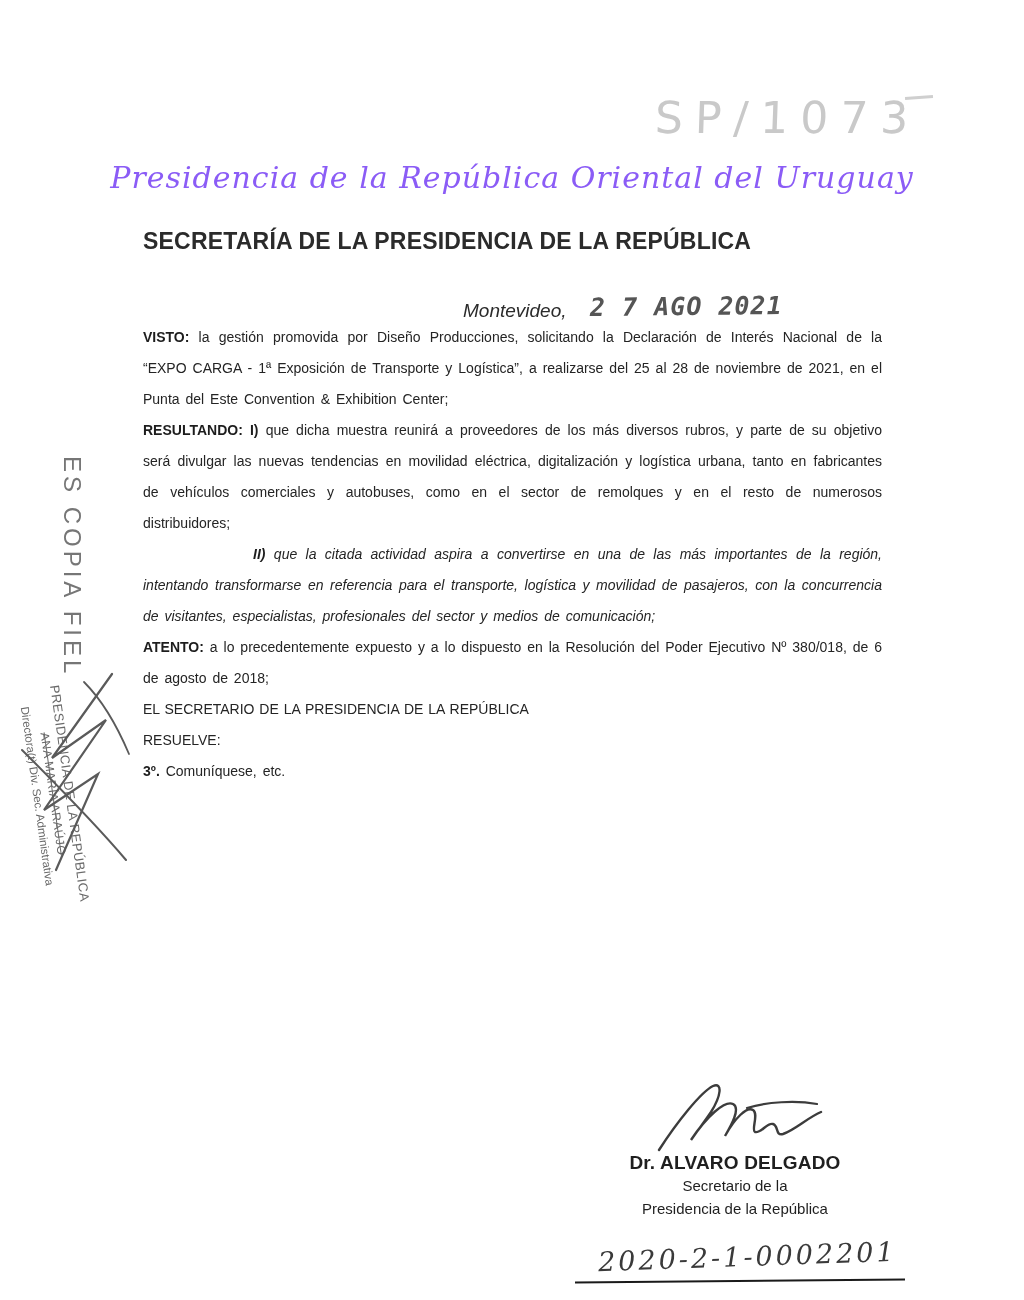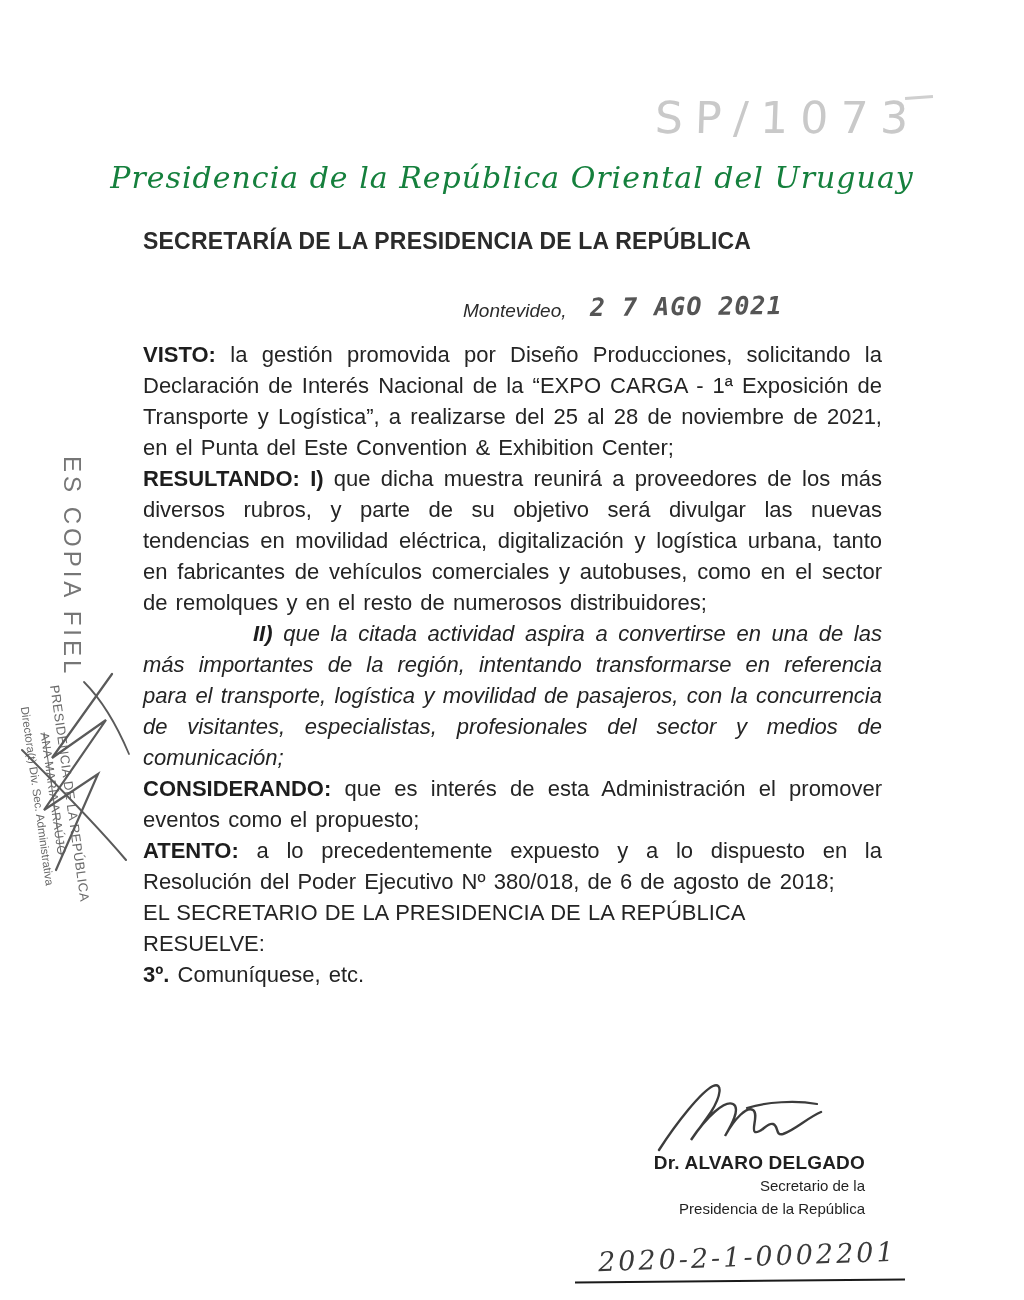--- a/index.html
+++ b/index.html
@@ -34,21 +34,21 @@
   }
   .letterhead {
     position: absolute;
     left: 0; top: 160px;
     width: 1024px;
     text-align: center;
     font-family: "DejaVu Serif", serif;
     font-style: italic;
     font-size: 30px;
     letter-spacing: 1px;
-    color: #15803d;
+    color: #8b5cf6;
     white-space: nowrap;
   }
   .secretariat {
     position: absolute;
     left: 143px; top: 228px;
     font-size: 23px;
     font-weight: bold;
     letter-spacing: 0.2px;
     color: #2b2b2b;
   }
@@ -67,23 +67,23 @@
     font-size: 25px;
     font-weight: bold;
     letter-spacing: 1px;
     color: #555;
     transform: translateY(-2px) rotate(-0.6deg);
   }
 
   
   .body {
     position: absolute;
-    left: 143px; top: 339px;
+    left: 143px; top: 322px;
     width: 739px;
-    font-size: 22px;
+    font-size: 14px;
     line-height: 31px;
     color: #242424;
   }
   .body p {
     margin: 0;
     text-align: justify;
     word-spacing: 2px;
   }
   .body p.indent { text-indent: 110px; font-style: italic; }
   .body b { font-weight: bold; color: #1d1d1d; }
@@ -128,21 +128,21 @@
   
   .sig-scrawl {
     position: absolute;
     left: 655px; top: 1078px;
     width: 175px; height: 80px;
   }
   .sig-block {
     position: absolute;
     left: 605px; top: 1152px;
     width: 260px;
-    text-align: right;
+    text-align: center;
     color: #1f1f1f;
   }
   .sig-name { font-size: 19px; font-weight: bold; letter-spacing: 0.2px; }
   .sig-title { font-size: 15px; line-height: 23px; }
   .file-number {
     position: absolute;
     left: 598px; top: 1241px;
     width: 300px;
     font-family: "DejaVu Serif", serif;
     font-style: italic;
@@ -185,24 +185,20 @@
     <p>
       <b>RESULTANDO:</b>
       <b>I)</b>
       <span>que dicha muestra reunirá a proveedores de los más diversos rubros, y parte de su objetivo será divulgar las nuevas tendencias en movilidad eléctrica, digitalización y logística urbana, tanto en fabricantes de vehículos comerciales y autobuses, como en el sector de remolques y en el resto de numerosos distribuidores;</span>
     </p>
     <p class="indent">
       <b>II)</b>
       <span>que la citada actividad aspira a convertirse en una de las más importantes de la región, intentando transformarse en referencia para el transporte, logística y movilidad de pasajeros, con la concurrencia de visitantes, especialistas, profesionales del sector y medios de comunicación;</span>
     </p>
     <p>
-      <b>CONSIDERANDO:</b>
-      <span>que es interés de esta Administración el promover eventos como el propuesto;</span>
-    </p>
-    <p>
       <b>ATENTO:</b>
       <span>a lo precedentemente expuesto y a lo dispuesto en la Resolución del Poder Ejecutivo Nº 380/018, de 6 de agosto de 2018;</span>
     </p>
     <p class="center-line">EL SECRETARIO DE LA PRESIDENCIA DE LA REPÚBLICA</p>
     <p class="center-line">RESUELVE:</p>
     <p>
       <b>3º.</b>
       <span>Comuníquese, etc.</span>
     </p>
   </div>

